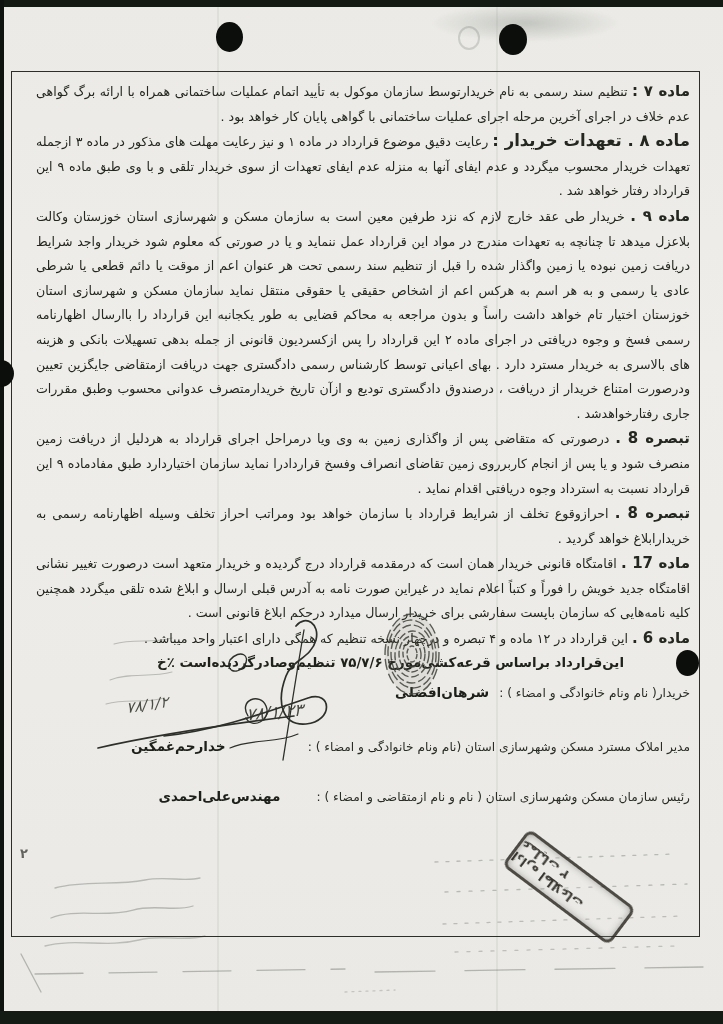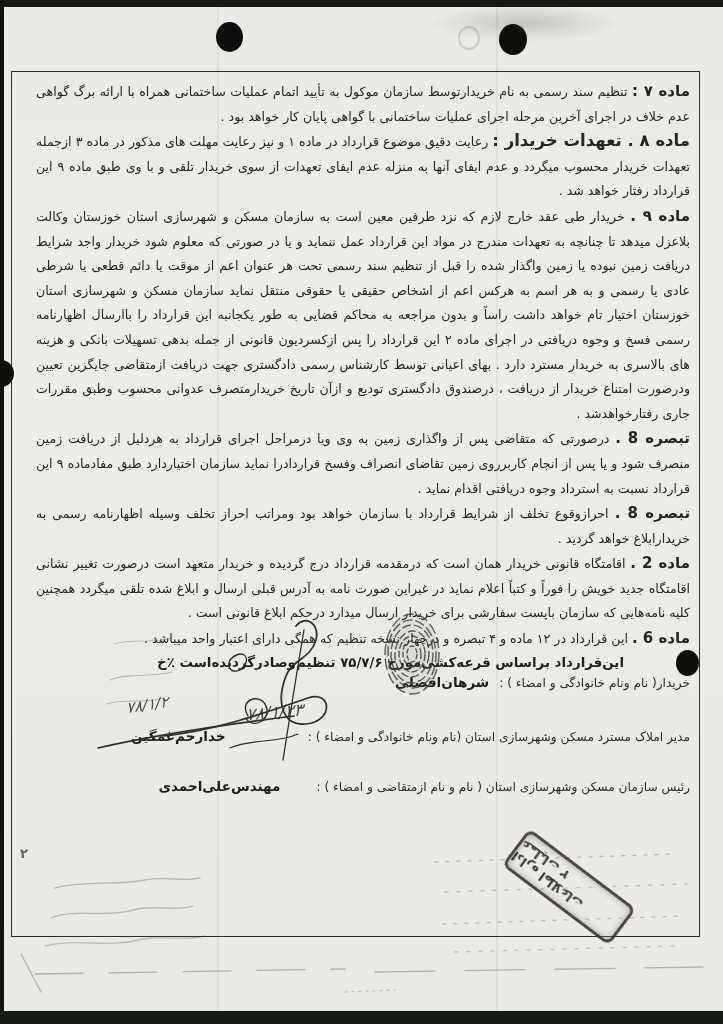--- a/index.html
+++ b/index.html
@@ -29,21 +29,21 @@
   
   .main-box{
     position:absolute;left:11px;top:71px;width:689px;height:866px;box-sizing:border-box;
     border:1.5px solid #2b2e29;padding:7px 9px 0 24px;z-index:3;
   }
   .content p.article{direction:rtl;text-align:justify;margin:0;font-size:12.6px;line-height:24.6px;color:#24271f;}
   .lbl{font-weight:700;font-size:15px;}
   .lbl-big{font-weight:700;font-size:16.5px;}
   .closing{direction:rtl;text-align:center;padding-left:55px;font-weight:700;font-size:13.4px;margin-top:3px;color:#1f221b;}
   .sigrow{direction:rtl;font-size:12.2px;color:#2a2d26;}
-  .sigrow.r1{margin-top:4px;}
+  .sigrow.r1{margin-top:14px;}
   .sigrow.r2{margin-top:38px;}
   .sigrow.r3{margin-top:34px;}
   .signame{font-weight:700;font-size:13.6px;color:#1d201a;}
   .r1 .signame{margin-right:10px;}
   .r2 .signame{margin-right:82px;margin-top:16px;}
   .r3 .signame{margin-right:36px;}
   
   .fingerprint{position:absolute;left:383px;top:612px;z-index:4;}
   .signature-layer{position:absolute;left:80px;top:618px;z-index:4;}
   .hw{position:absolute;z-index:4;font-size:17px;font-weight:400;color:#2d3029;opacity:.85;
@@ -78,21 +78,21 @@
   <div class="hole h3"></div>
   <div class="hole h4"></div>
 
   <div class="main-box">
     <div class="content">
       <p class="article"><span class="lbl">ماده ۷ :</span> <span>تنظیم سند رسمی به نام خریدارتوسط سازمان موکول به تأیید اتمام عملیات ساختمانی همراه با ارائه برگ گواهی عدم خلاف در اجرای آخرین مرحله اجرای عملیات ساختمانی با گواهی پایان کار خواهد بود .</span></p>
       <p class="article"><span class="lbl-big">ماده ۸ . تعهدات خریدار :</span> <span>رعایت دقیق موضوع قرارداد در ماده ۱ و نیز رعایت مهلت های مذکور در ماده ۳ ازجمله تعهدات خریدار محسوب میگردد و عدم ایفای آنها به منزله عدم ایفای تعهدات از سوی خریدار تلقی و با وی طبق ماده ۹ این قرارداد رفتار خواهد شد .</span></p>
       <p class="article"><span class="lbl">ماده ۹ .</span> <span>خریدار طی عقد خارج لازم که نزد طرفین معین است به سازمان مسکن و شهرسازی استان خوزستان وکالت بلاعزل میدهد تا چنانچه به تعهدات مندرج در مواد این قرارداد عمل ننماید و یا در صورتی که معلوم شود خریدار واجد شرایط دریافت زمین نبوده یا زمین واگذار شده را قبل از تنظیم سند رسمی تحت هر عنوان اعم از موقت یا دائم قطعی یا شرطی عادی یا رسمی و به هر اسم به هرکس اعم از اشخاص حقیقی یا حقوقی منتقل نماید سازمان مسکن و شهرسازی استان خوزستان اختیار تام خواهد داشت راساً و بدون مراجعه به محاکم قضایی به طور یکجانبه این قرارداد را باارسال اظهارنامه رسمی فسخ و وجوه دریافتی در اجرای ماده ۲ این قرارداد را پس ازکسردیون قانونی از جمله بدهی تسهیلات بانکی و هزینه های بالاسری به خریدار مسترد دارد . بهای اعیانی توسط کارشناس رسمی دادگستری جهت دریافت ازمتقاضی جایگزین تعیین ودرصورت امتناع خریدار از دریافت ، درصندوق دادگستری تودیع و ازآن تاریخ خریدارمتصرف عدوانی محسوب وطبق مقررات جاری رفتارخواهدشد .</span></p>
       <p class="article"><span class="lbl">تبصره 8 .</span> <span>درصورتی که متقاضی پس از واگذاری زمین به وی ویا درمراحل اجرای قرارداد به هردلیل از دریافت زمین منصرف شود و یا پس از انجام کاربرروی زمین تقاضای انصراف وفسخ قراردادرا نماید سازمان اختیاردارد طبق مفادماده ۹ این قرارداد نسبت به استرداد وجوه دریافتی اقدام نماید .</span></p>
       <p class="article"><span class="lbl">تبصره 8 .</span> <span>احرازوقوع تخلف از شرایط قرارداد با سازمان خواهد بود ومراتب احراز تخلف وسیله اظهارنامه رسمی به خریدارابلاغ خواهد گردید .</span></p>
-      <p class="article"><span class="lbl">ماده 2 .</span> <span>اقامتگاه قانونی خریدار همان است که درمقدمه قرارداد درج گردیده و خریدار متعهد است درصورت تغییر نشانی اقامتگاه جدید خویش را فوراً و کتباً اعلام نماید در غیراین صورت نامه به آدرس قبلی ارسال و ابلاغ شده تلقی میگردد همچنین کلیه نامه‌هایی که سازمان باپست سفارشی برای خریدار ارسال میدارد درحکم ابلاغ قانونی است .</span></p>
+      <p class="article"><span class="lbl">ماده 17 .</span> <span>اقامتگاه قانونی خریدار همان است که درمقدمه قرارداد درج گردیده و خریدار متعهد است درصورت تغییر نشانی اقامتگاه جدید خویش را فوراً و کتباً اعلام نماید در غیراین صورت نامه به آدرس قبلی ارسال و ابلاغ شده تلقی میگردد همچنین کلیه نامه‌هایی که سازمان باپست سفارشی برای خریدار ارسال میدارد درحکم ابلاغ قانونی است .</span></p>
       <p class="article"><span class="lbl">ماده 6 .</span> <span>این قرارداد در ۱۲ ماده و ۴ تبصره و درچهار نسخه تنظیم که همگی دارای اعتبار واحد میباشد .</span></p>
 
       <div class="closing">این‌قرارداد براساس قرعه‌کشی‌مورخ ۷۵/۷/۶ تنظیم‌وصادرگردیده‌است ٪خ</div>
 
       <div class="sigrow r1">
         <span>خریدار( نام ونام خانوادگی و امضاء ) :</span><span class="signame">شرهان‌افضلی</span>
       </div>
       <div class="sigrow r2">
         <span>مدیر املاک مسترد مسکن وشهرسازی استان (نام ونام خانوادگی و امضاء ) :</span><span class="signame">خدارحم‌غمگین</span>
       </div>

